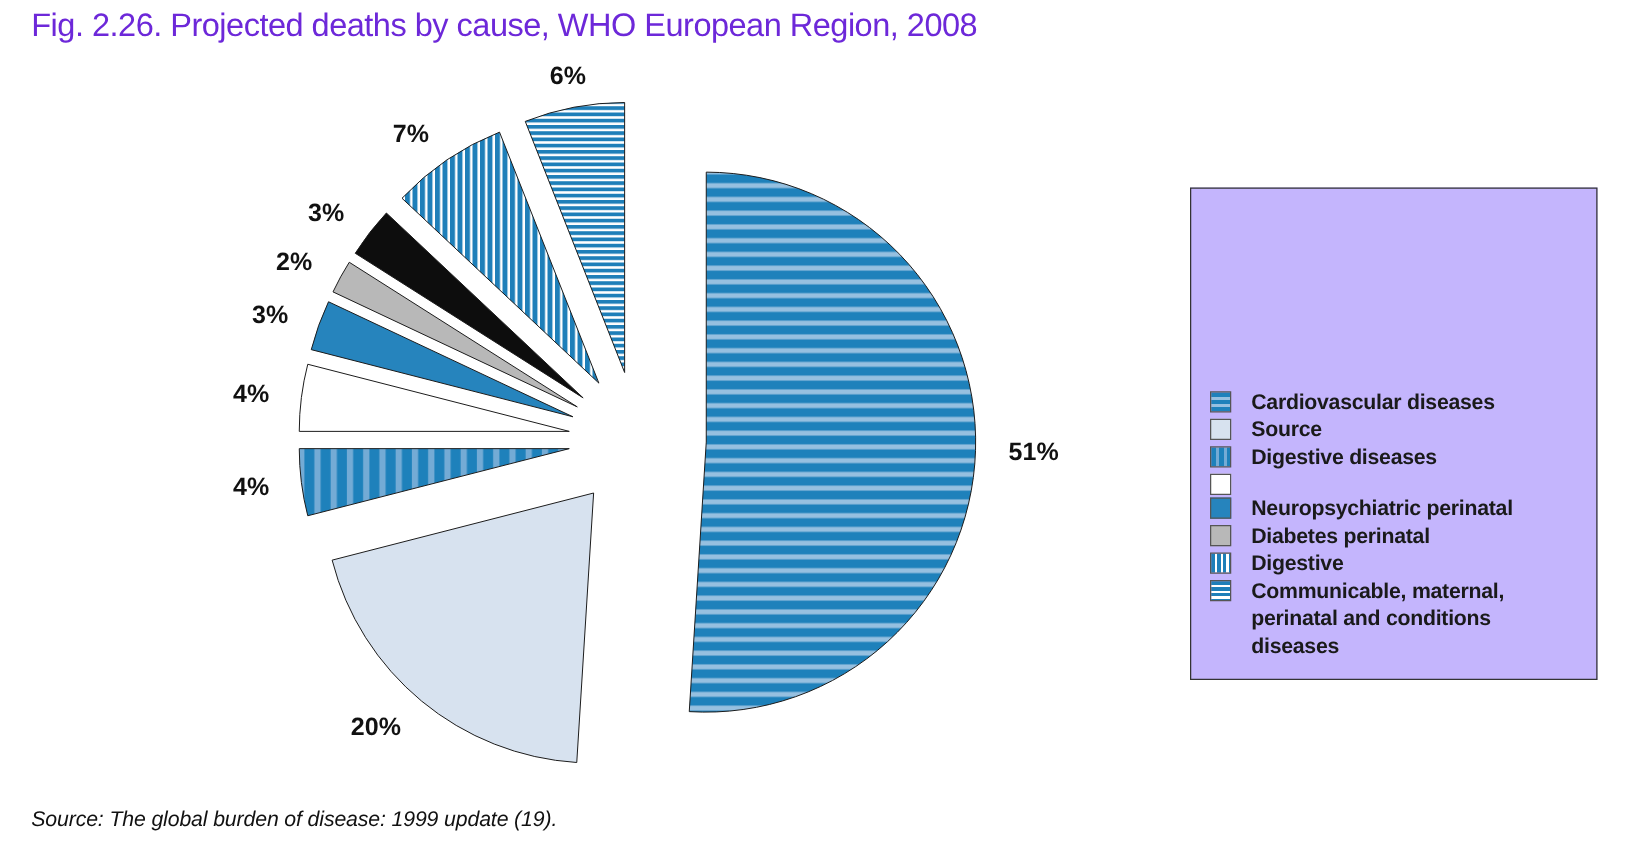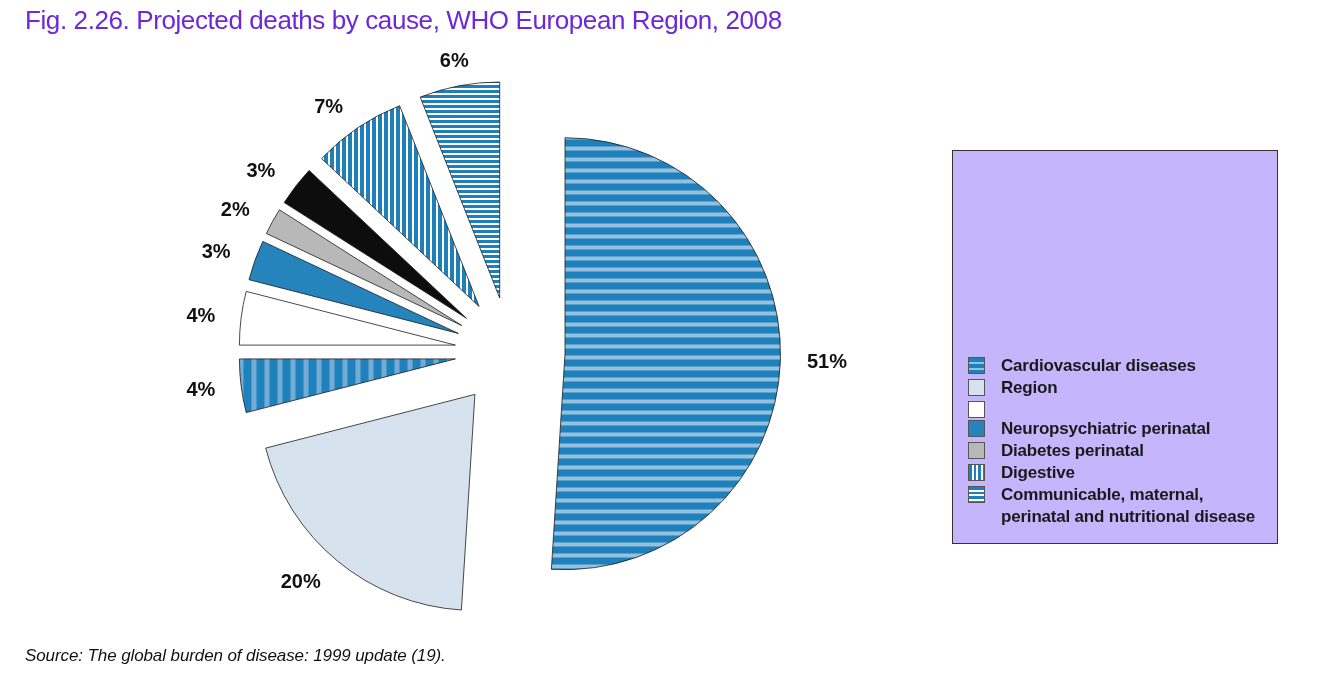--- a/index.html
+++ b/index.html
@@ -85,36 +85,40 @@
     </g>
 </svg>
 
 <div class="legend-box">
     <div class="legend-item">
       <span class="legend-swatch" style="background: repeating-linear-gradient(rgb(30, 129, 187) 0px, rgb(30, 129, 187) 3.5px, rgb(150, 192, 224) 3.5px, rgb(150, 192, 224) 6px);"></span>
       <span class="legend-label">Cardiovascular diseases</span>
     </div>
     <div class="legend-item">
       <span class="legend-swatch" style="background: rgb(215, 226, 239);"></span>
-      <span class="legend-label">Region</span>
+      <span class="legend-label">Source</span>
+    </div>
+    <div class="legend-item">
+      <span class="legend-swatch" style="background: repeating-linear-gradient(90deg, rgb(30, 129, 187) 0px, rgb(30, 129, 187) 4px, rgb(116, 171, 213) 4px, rgb(116, 171, 213) 6.5px);"></span>
+      <span class="legend-label">Digestive diseases</span>
     </div>
     <div class="legend-item">
       <span class="legend-swatch" style="background: rgb(255, 255, 255);"></span>
     </div>
     <div class="legend-item">
       <span class="legend-swatch" style="background: rgb(38, 132, 189);"></span>
       <span class="legend-label">Neuropsychiatric perinatal</span>
     </div>
     <div class="legend-item">
       <span class="legend-swatch" style="background: rgb(184, 184, 184);"></span>
       <span class="legend-label">Diabetes perinatal</span>
     </div>
     <div class="legend-item">
       <span class="legend-swatch" style="background: repeating-linear-gradient(90deg, rgb(30, 127, 185) 0px, rgb(30, 127, 185) 2.8px, rgb(255, 255, 255) 2.8px, rgb(255, 255, 255) 4.6px);"></span>
       <span class="legend-label">Digestive</span>
     </div>
     <div class="legend-item">
       <span class="legend-swatch" style="background: repeating-linear-gradient(rgb(30, 127, 185) 0px, rgb(30, 127, 185) 2.8px, rgb(255, 255, 255) 2.8px, rgb(255, 255, 255) 4.6px);"></span>
-      <span class="legend-label">Communicable, maternal, perinatal and nutritional disease</span>
+      <span class="legend-label">Communicable, maternal, perinatal and conditions diseases</span>
     </div>
   </div>
 
 <div class="source-note">Source: The global burden of disease: 1999 update (19).</div>
 
 </body></html>

